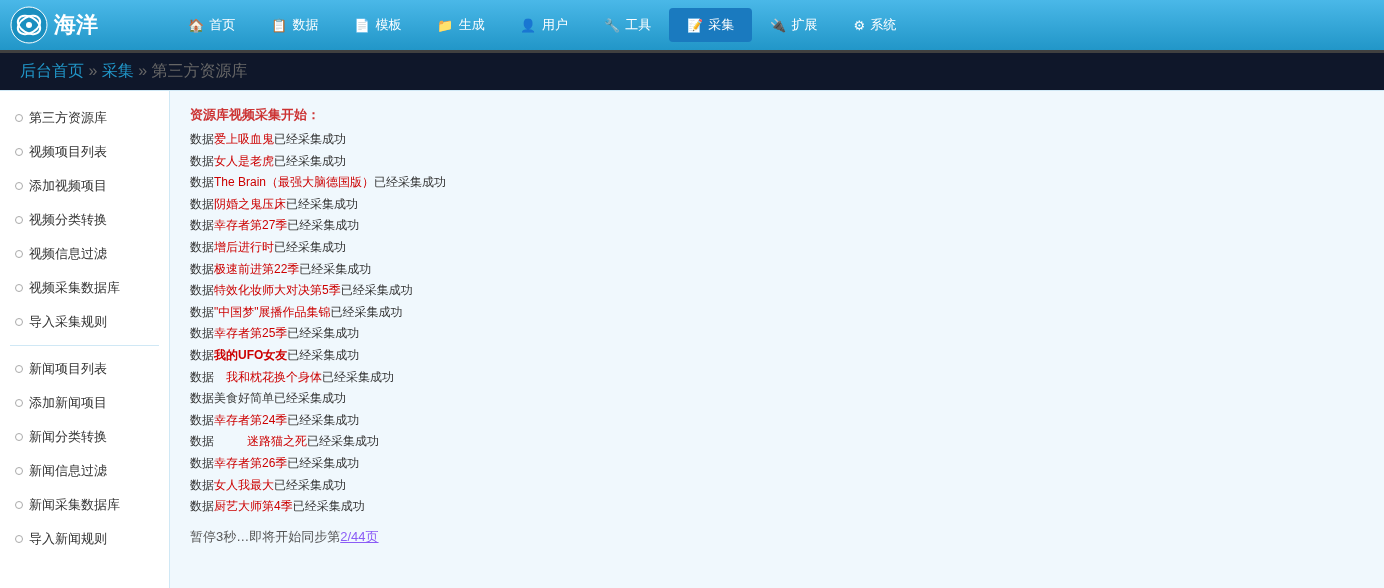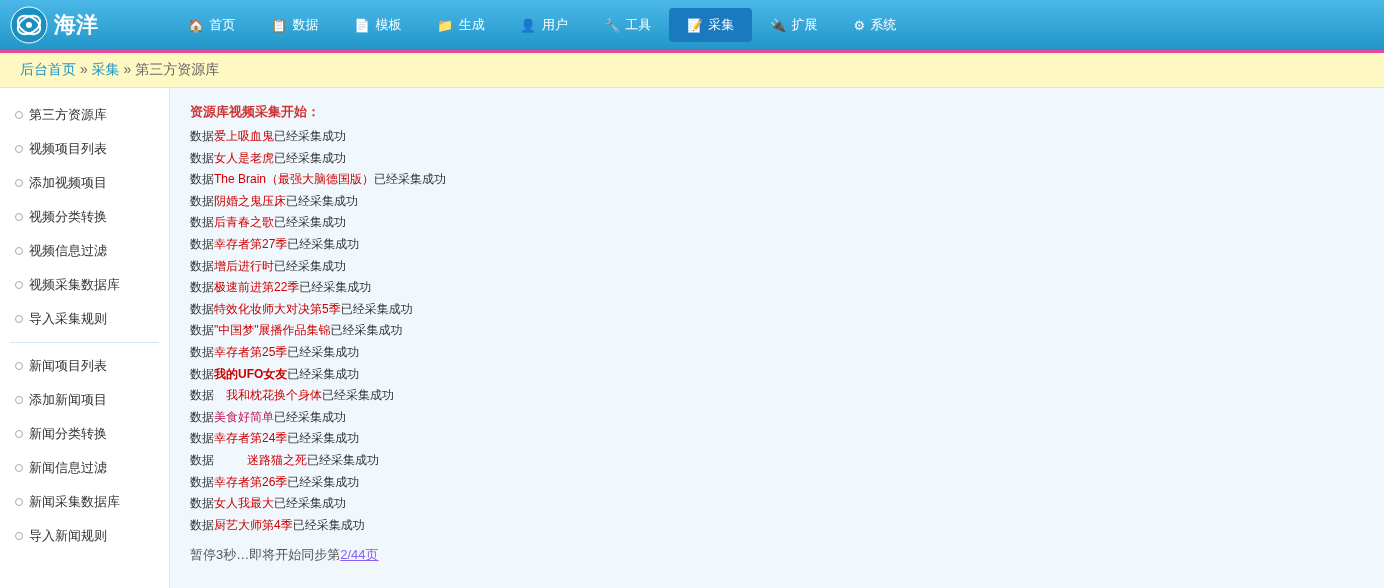--- a/index.html
+++ b/index.html
@@ -42,26 +42,26 @@
       border-radius: 3px;
       text-decoration: none;
     }
     .nav-item.active {
       background: #1a7abf;
       border-radius: 4px;
     }
 
     
     .breadcrumb-bar {
-      background: #fef9c3;
+      background: #0f172a;
       border-bottom: 1px solid #d0e8f5;
       padding: 8px 20px;
-      font-size: 14px;
+      font-size: 16px;
       color: #666;
-      border-top: 3px solid #ec4899;
+      border-top: 3px solid #404040;
     }
     .breadcrumb-bar a { color: #2196c8; text-decoration: none; }
 
     
     .layout {
       display: flex;
       min-height: calc(100vh - 80px);
     }
 
     
@@ -208,30 +208,29 @@
     </div>
   </aside>
 
   <main class="main-content">
     <div class="start-label">资源库视频采集开始：</div>
     <div id="log-container">
         <div class="log-line"><span>数据</span><span style="color:#c00;">爱上吸血鬼</span><span>已经采集成功</span></div>
         <div class="log-line"><span>数据</span><span style="color:#c00;">女人是老虎</span><span>已经采集成功</span></div>
         <div class="log-line"><span>数据</span><span style="color:#c00;">The Brain（最强大脑德国版）</span><span>已经采集成功</span></div>
         <div class="log-line"><span>数据</span><span style="color:#c00;">阴婚之鬼压床</span><span>已经采集成功</span></div>
-        <div class="log-line"><span>数据</span><span style="color:#c00;">后青春之歌</span><span>已经采集成功</span></div>
         <div class="log-line"><span>数据</span><span style="color:#c00;">幸存者第27季</span><span>已经采集成功</span></div>
         <div class="log-line"><span>数据</span><span style="color:#c00;">增后进行时</span><span>已经采集成功</span></div>
         <div class="log-line"><span>数据</span><span style="color:#c00;">极速前进第22季</span><span>已经采集成功</span></div>
         <div class="log-line"><span>数据</span><span style="color:#c00;">特效化妆师大对决第5季</span><span>已经采集成功</span></div>
         <div class="log-line"><span>数据</span><span style="color:#c00;">"中国梦"展播作品集锦</span><span>已经采集成功</span></div>
         <div class="log-line"><span>数据</span><span style="color:#c00;">幸存者第25季</span><span>已经采集成功</span></div>
         <div class="log-line"><span>数据</span><span style="color:#c00;font-weight:bold;">我的UFO女友</span><span>已经采集成功</span></div>
         <div class="log-line"><span>数据</span><span style="color:#c00;margin-left:12px;">我和枕花换个身体</span><span>已经采集成功</span></div>
-        <div class="log-line"><span>数据</span><span style="color:#be185d;">美食好简单</span><span>已经采集成功</span></div>
+        <div class="log-line"><span>数据</span><span style="color:#404040;">美食好简单</span><span>已经采集成功</span></div>
         <div class="log-line"><span>数据</span><span style="color:#c00;">幸存者第24季</span><span>已经采集成功</span></div>
         <div class="log-line"><span>数据</span><span style="color:#c00;margin-left:33px;">迷路猫之死</span><span>已经采集成功</span></div>
         <div class="log-line"><span>数据</span><span style="color:#c00;">幸存者第26季</span><span>已经采集成功</span></div>
         <div class="log-line"><span>数据</span><span style="color:#c00;">女人我最大</span><span>已经采集成功</span></div>
         <div class="log-line"><span>数据</span><span style="color:#c00;">厨艺大师第4季</span><span>已经采集成功</span></div>
       </div>
     <div class="status-line">
       <span>暂停3秒…即将开始同步第</span><span class="page-link">2/44页</span>
     </div>
   </main>

